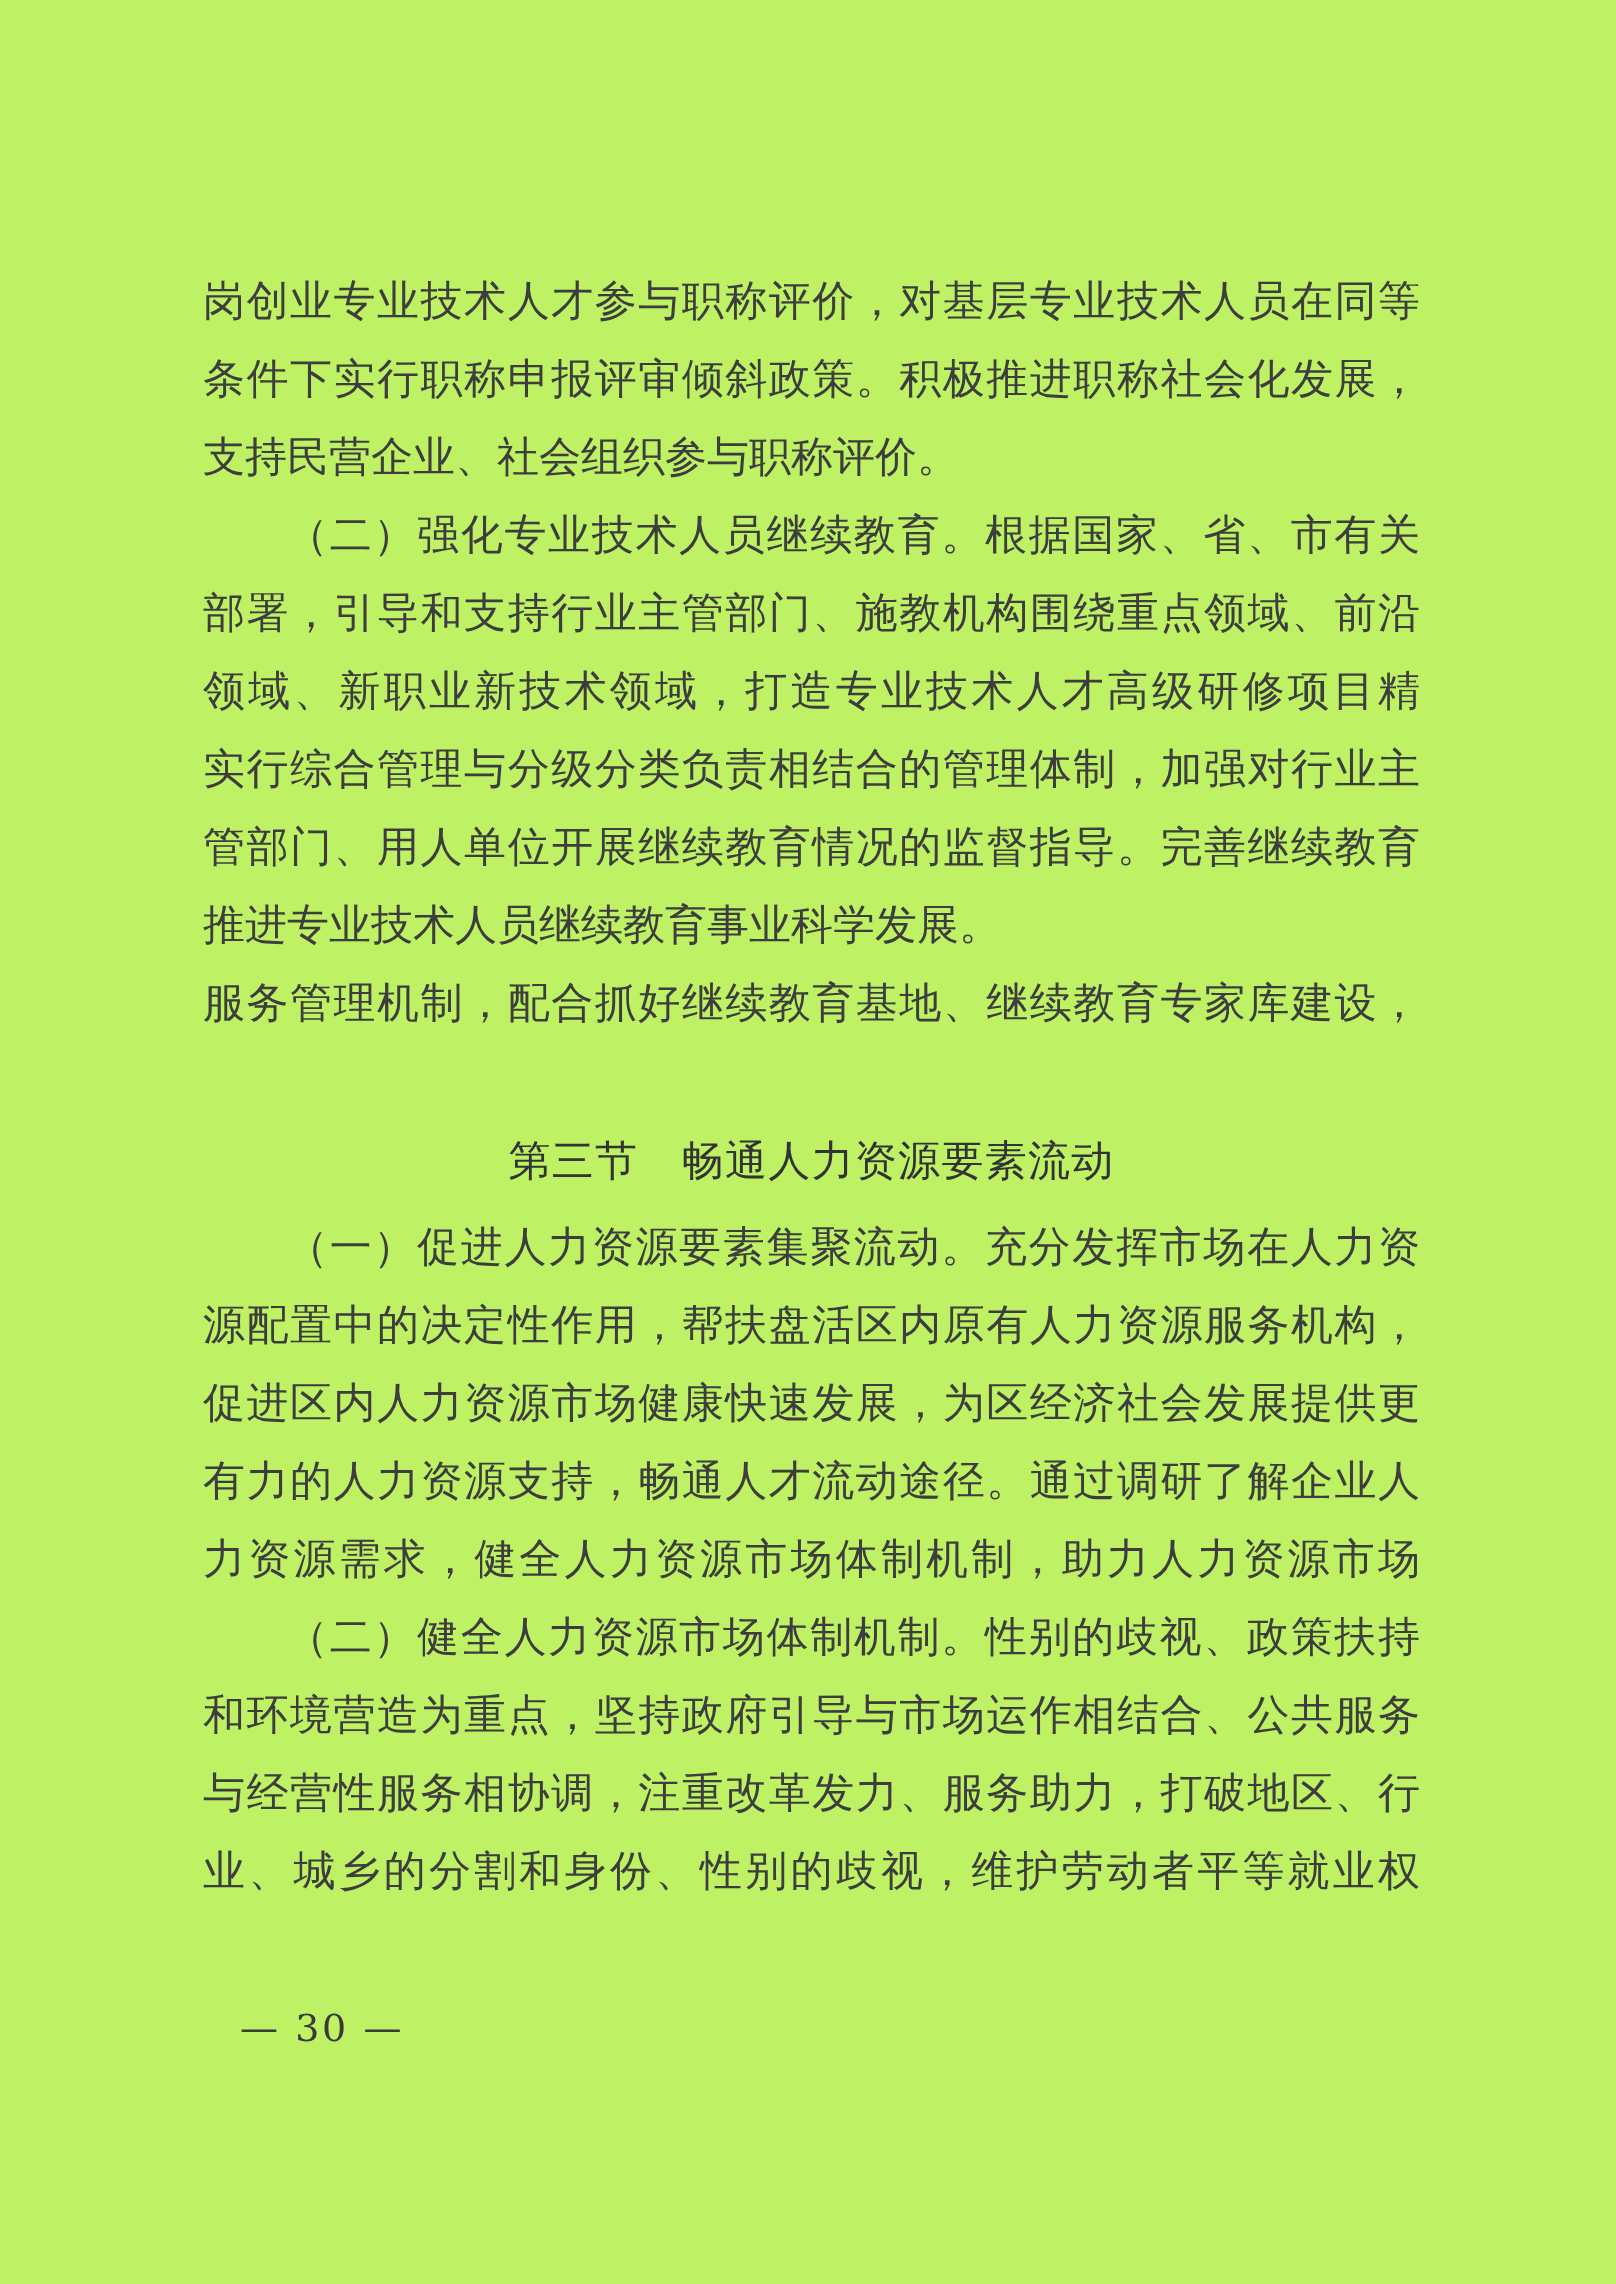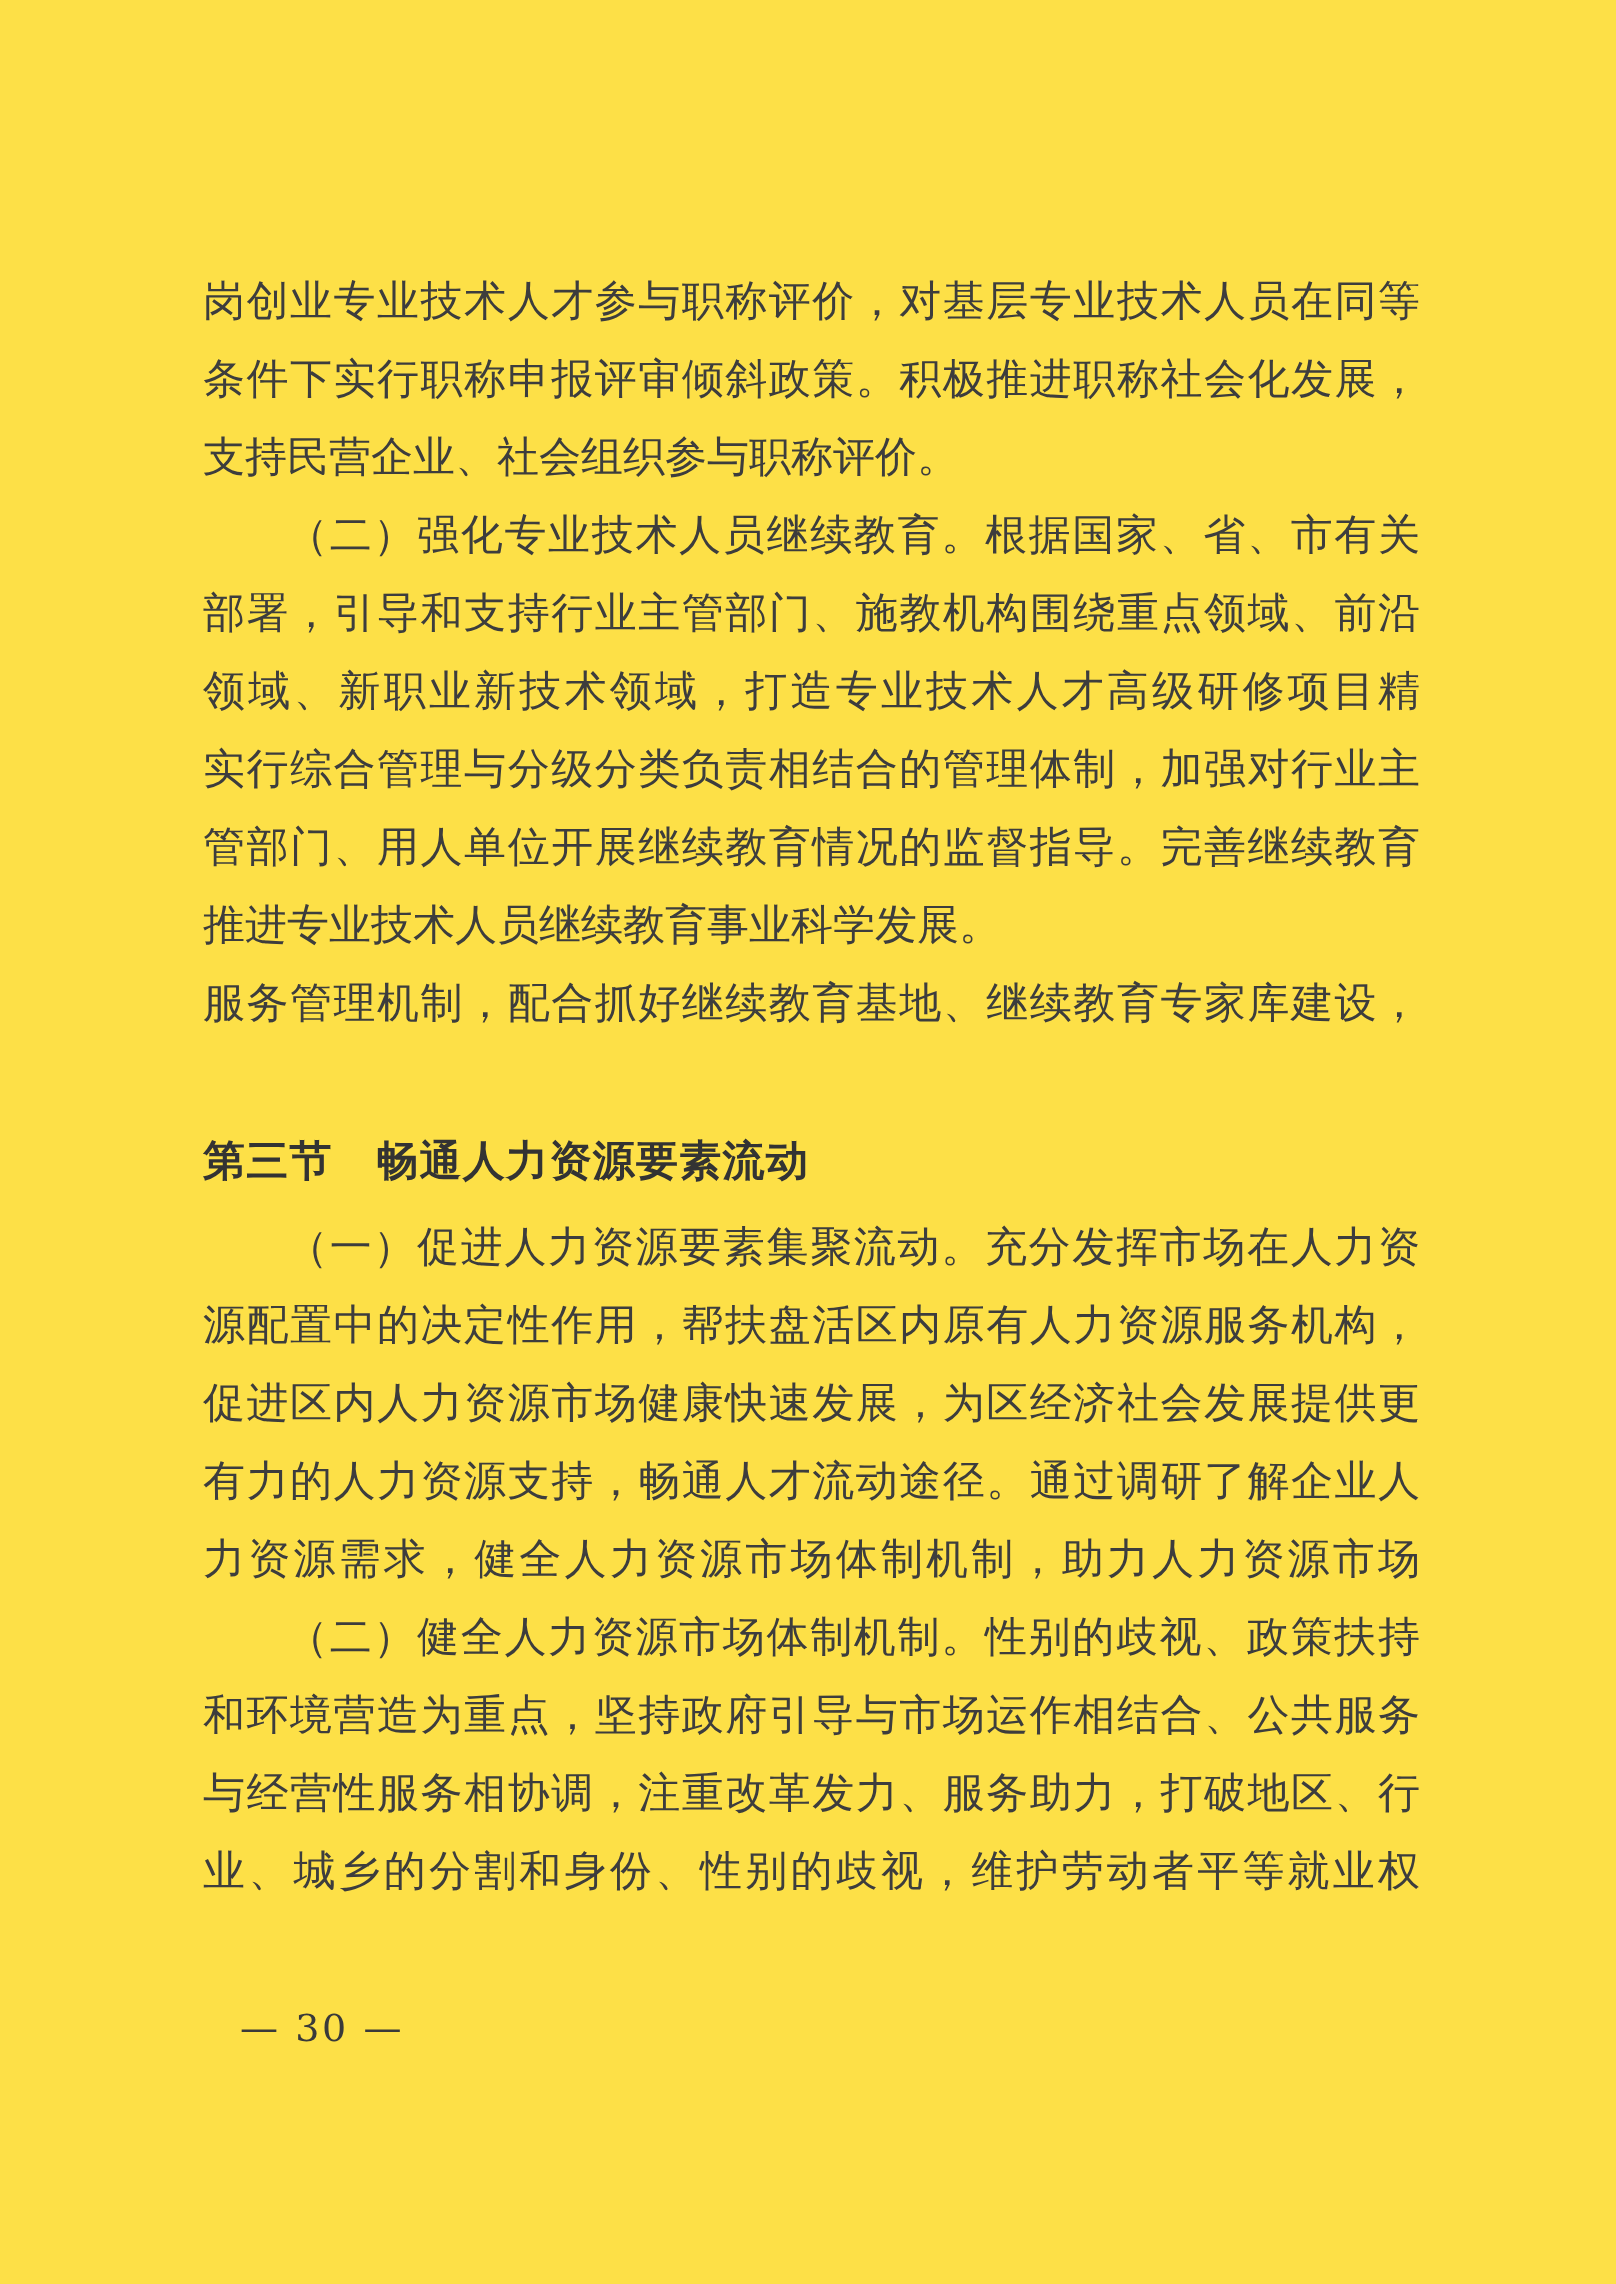--- a/index.html
+++ b/index.html
@@ -7,21 +7,21 @@
     width: 1616px;
     height: 2284px;
     background: #ffffff;
     position: relative;
     font-family: "DejaVu Sans", sans-serif;
     overflow: hidden;
   }
   .page {
     position: absolute;
     inset: 0;
-    background: #fde047;
+    background: #bef264;
   }
   .text-block {
     position: absolute;
     left: 203px;
     top: 262px;
     width: 1217px;
     color: #3d3d3d;
     font-size: 42px;
     line-height: 78px;
   }
@@ -32,26 +32,26 @@
     height: 78px;
     overflow: hidden;
   }
   .line.end {
     text-align-last: left;
   }
   .line.indent {
     text-indent: 83px;
   }
   .heading {
-    font-weight: bold;
+    font-weight: normal;
     font-size: 42px;
     line-height: 78px;
     letter-spacing: 1.3px;
     color: #333333;
-    text-align: left;
+    text-align: center;
     margin: 80px 0 7.8px 0;
     height: 78px;
     overflow: hidden;
   }
   .footer {
     position: absolute;
     left: 240px;
     top: 2002px;
     font-family: "DejaVu Serif", serif;
     font-size: 38px;

